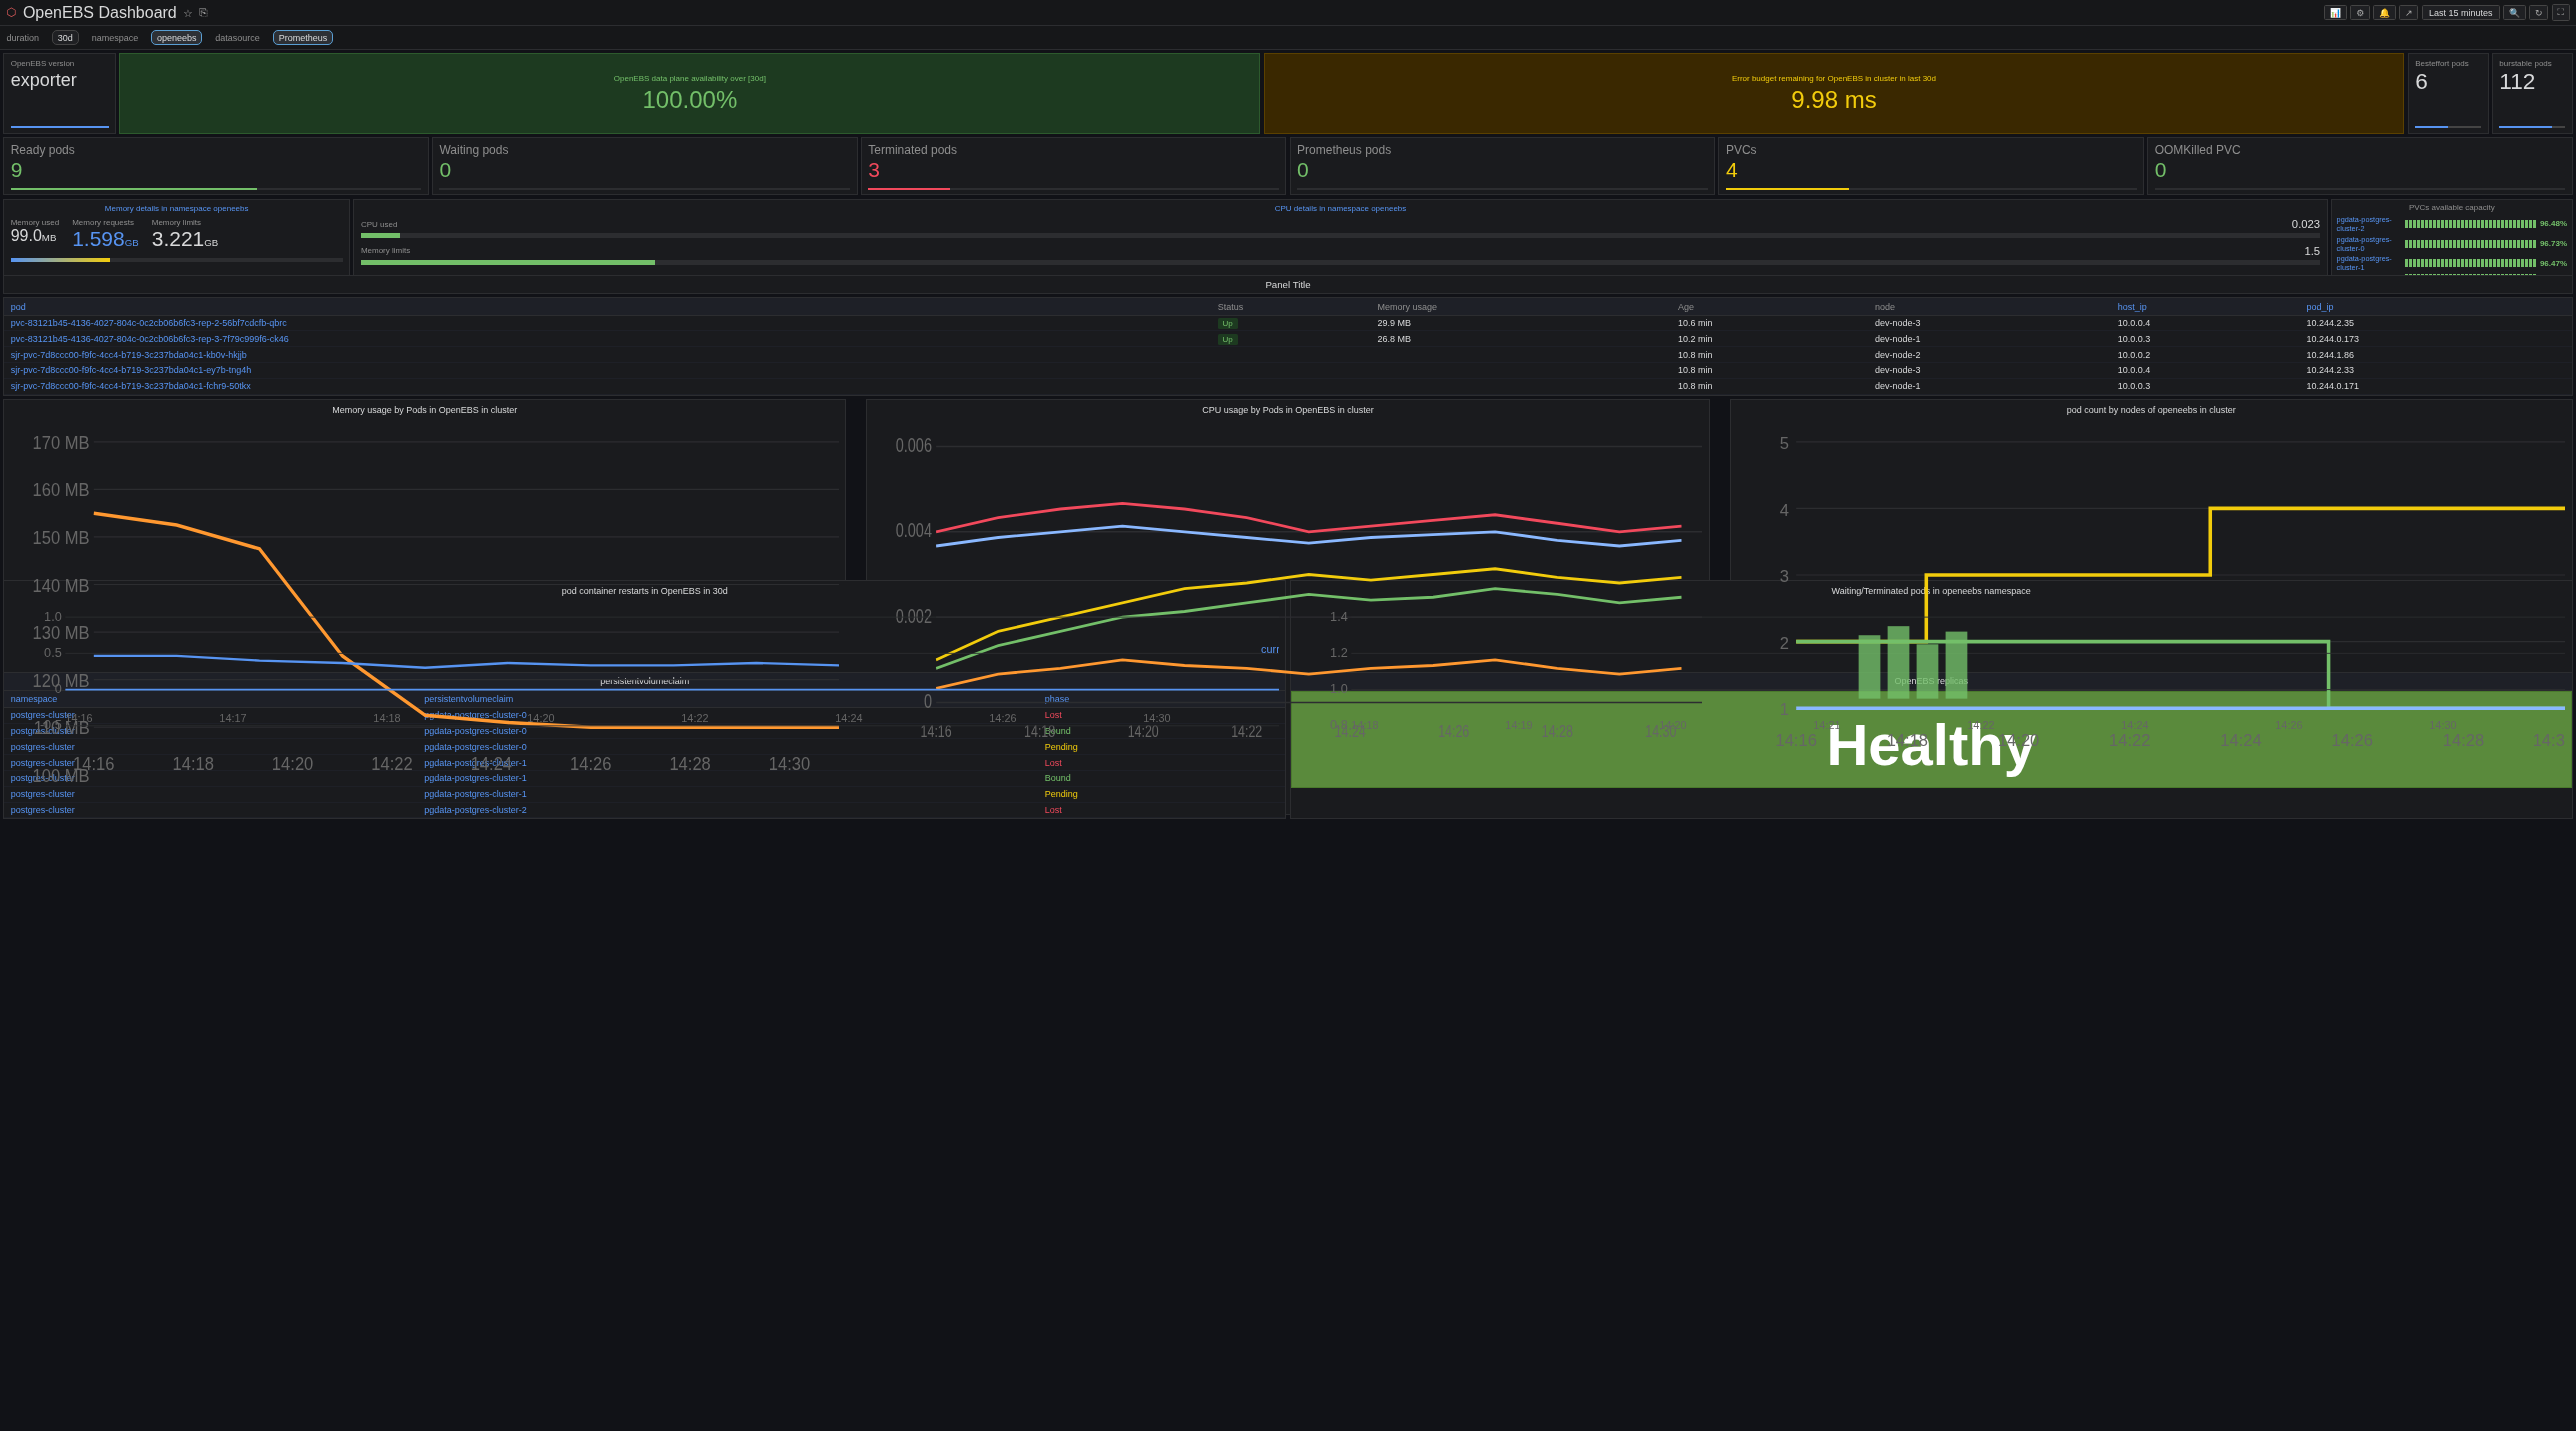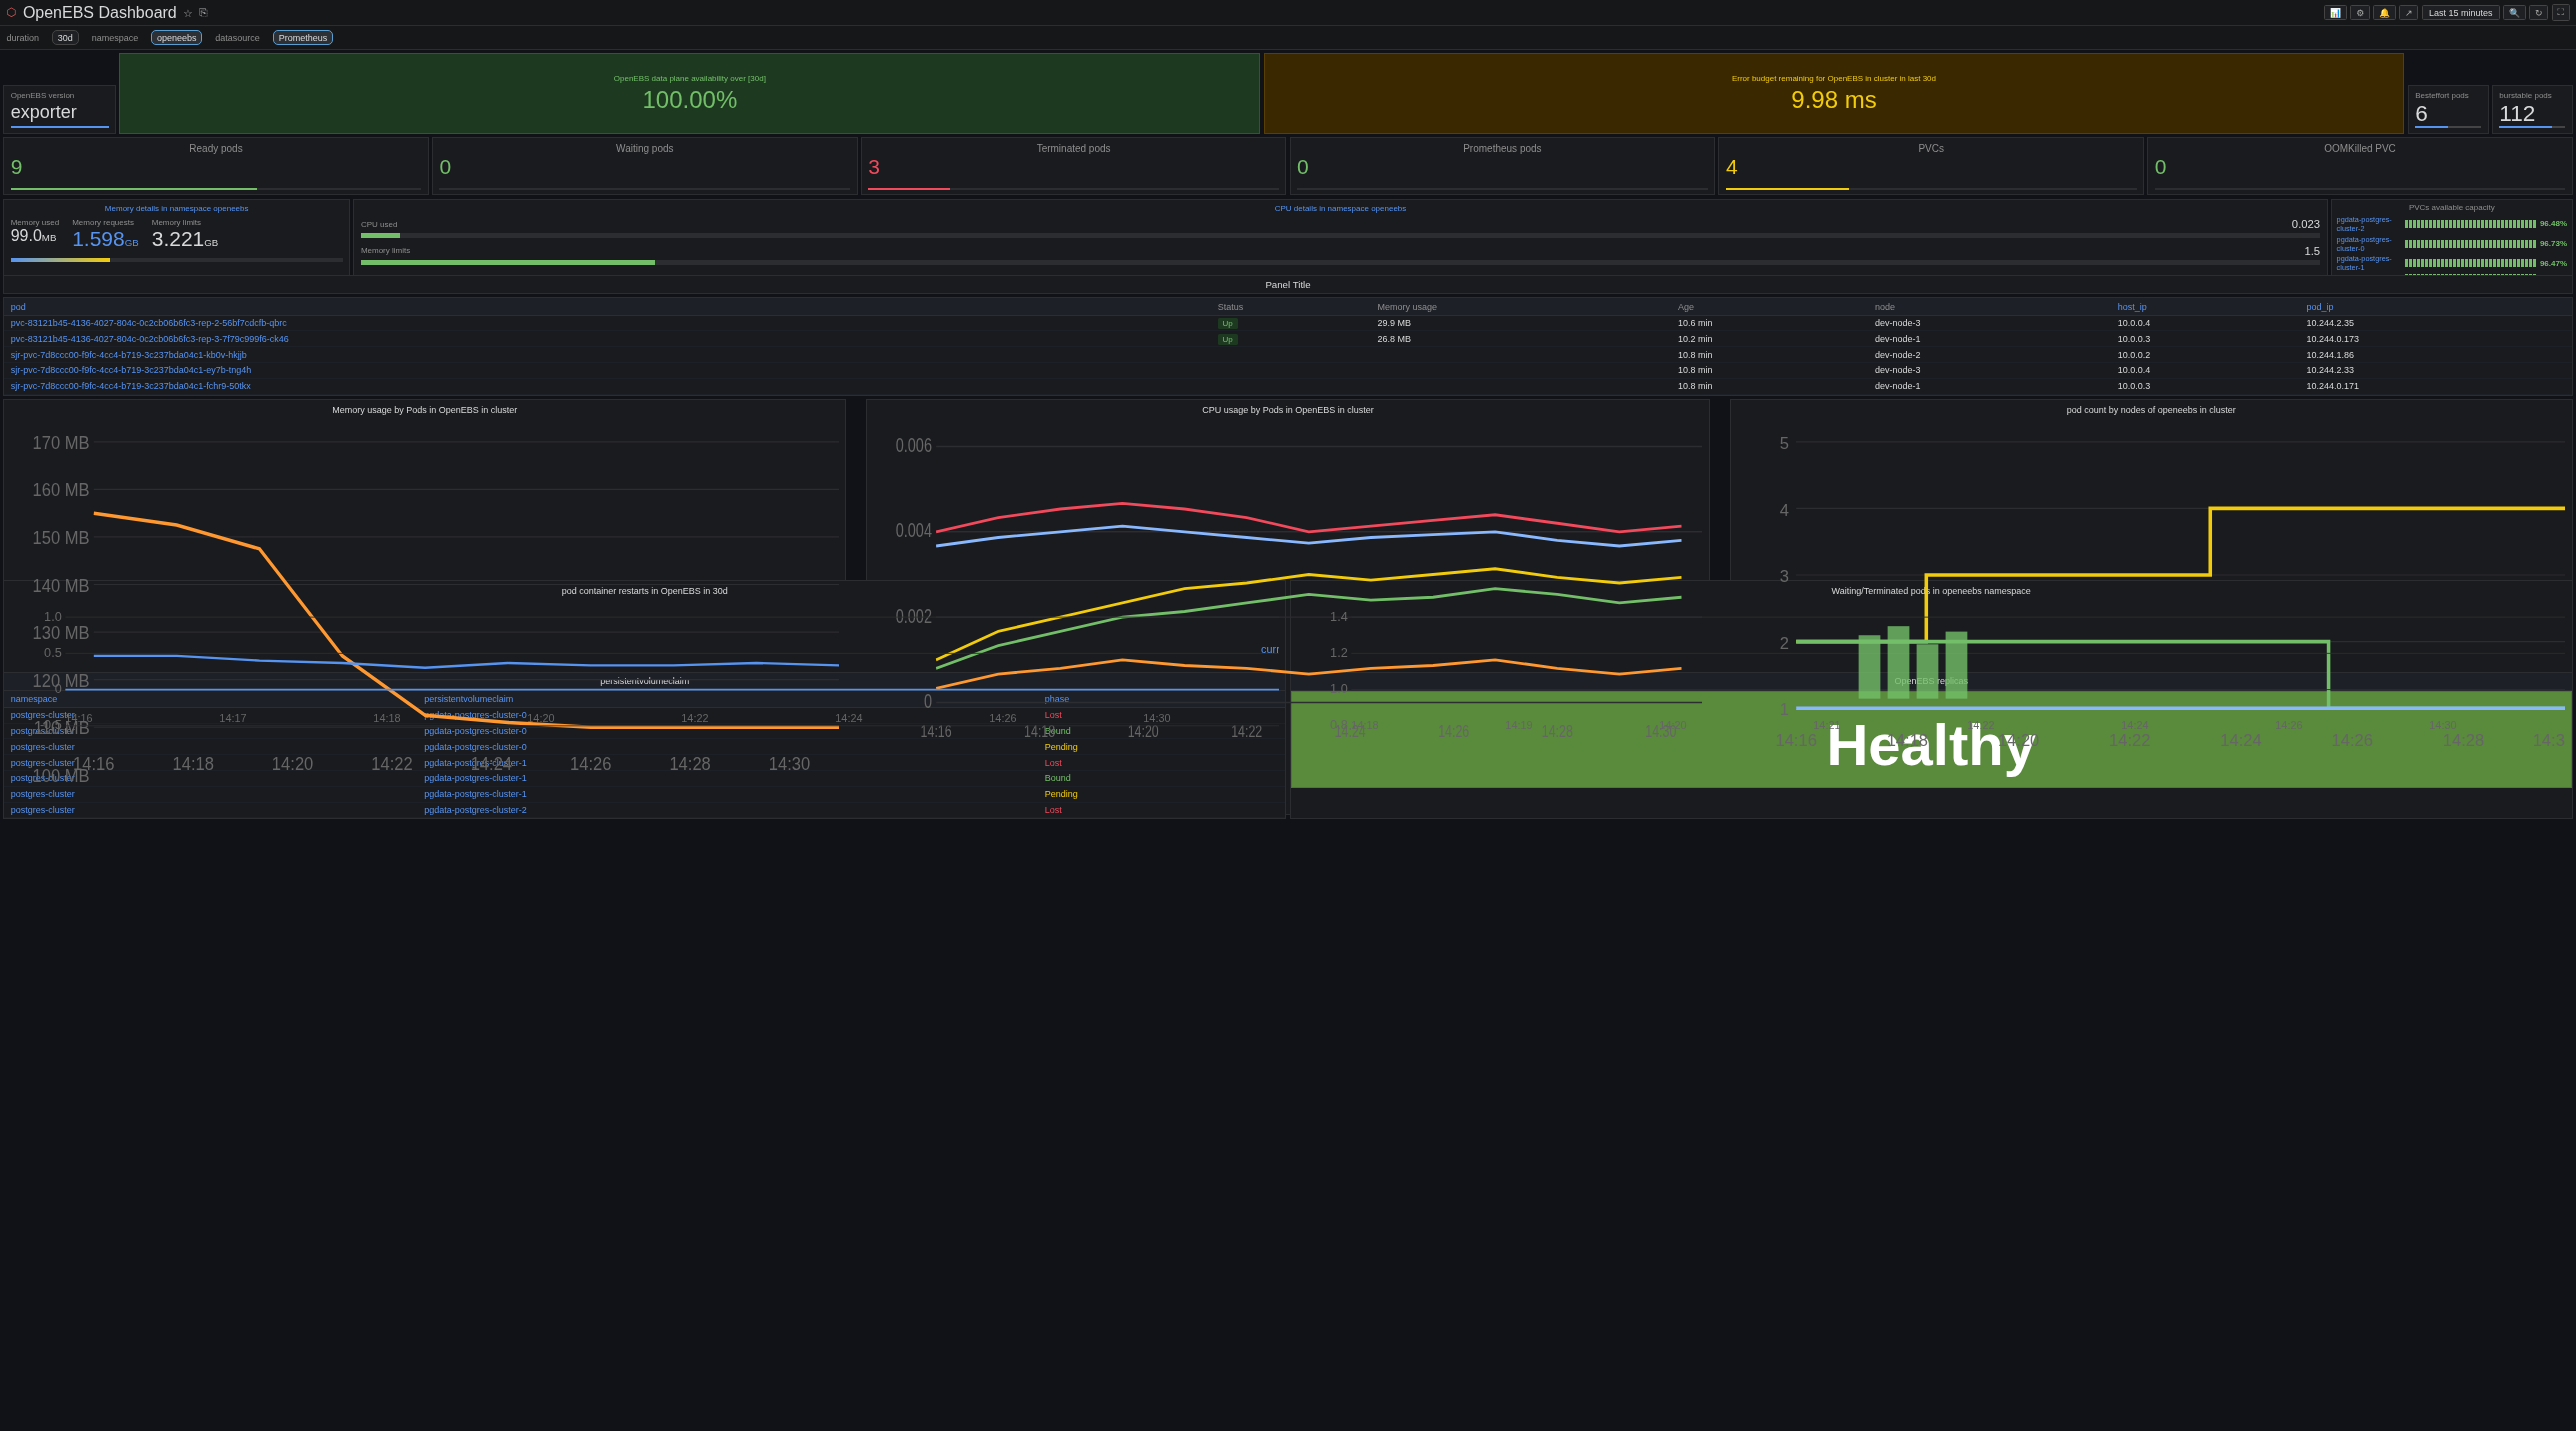--- a/index.html
+++ b/index.html
@@ -97,21 +97,20 @@
       grid-template-columns: 113px 1fr 1fr 81px 81px;
       gap: 3.2px;
       height: 81px;
     }
     .stat-card {
       background: #1a1b1e;
       border: 0.8px solid #2c2d30;
       padding: 4.8px 6.5px;
       display: flex;
       flex-direction: column;
-      margin-top: 32px;
     }
     .stat-card-label {
       color: #8e8e8e;
       font-size: 8px;
       margin-bottom: 3.2px;
     }
     .stat-card-value {
       font-size: 22.6px;
       font-weight: 300;
       color: #73bf69;
@@ -167,22 +166,21 @@
     }
     .pod-card {
       background: #1a1b1e;
       border: 0.8px solid #2c2d30;
       padding: 4.8px 6.5px;
       display: flex;
       flex-direction: column;
     }
     .pod-label {
       color: #8e8e8e;
-      font-size: 10px;
-      text-align: center;
+      font-size: 12px;
     }
     .pod-value {
       font-size: 21px;
       font-weight: 300;
       color: #73bf69;
       line-height: 1.2;
     }
     .pod-value.red { color: #f2495c; }
     .pod-value.orange { color: #f2cc0c; }
     .pod-bar { height: 1.6px; background: #2c2d30; margin-top: auto; }

